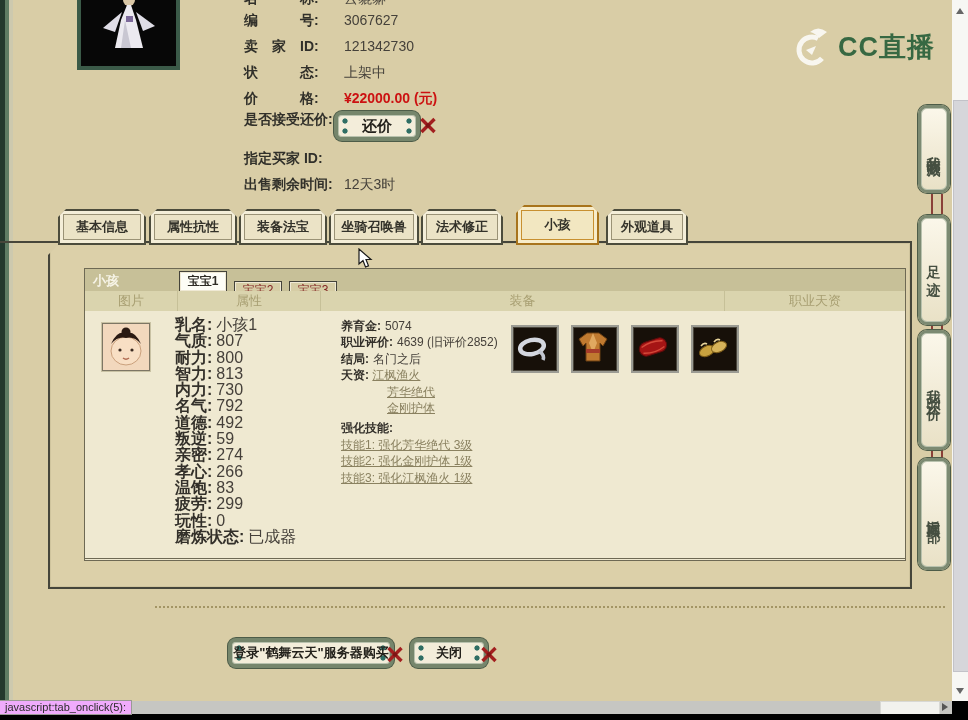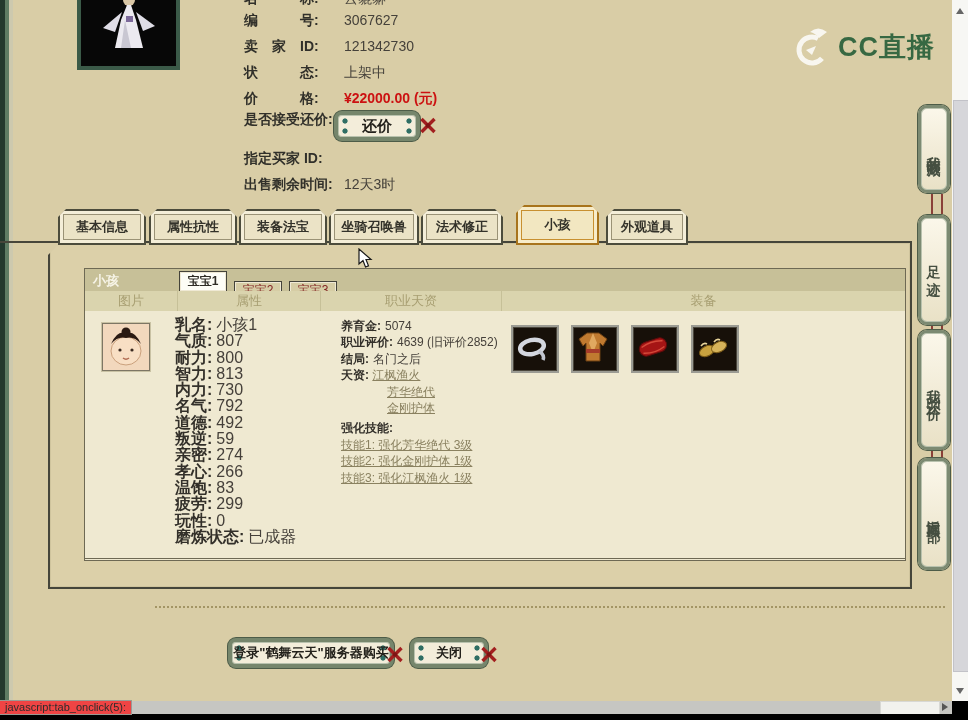--- a/index.html
+++ b/index.html
@@ -117,21 +117,21 @@
 
   
   .vscroll{position:absolute;left:952px;top:0;width:16px;height:701px;background:#f7f7f4;}
   .vthumb{position:absolute;left:1px;top:100px;width:14px;height:570px;background:#d6d6da;border:1px solid #c2c2c8;}
   .sarrow{position:absolute;left:4px;width:0;height:0;border:4px solid transparent;}
   .sa-up{top:4px;border-bottom:6px solid #666;}
   .sa-down{top:688px;border-top:6px solid #666;}
   .hscroll{position:absolute;left:0;top:701px;width:952px;height:13px;background:#c6c6c2;}
   .hthumb{position:absolute;left:880px;top:0;width:58px;height:13px;background:#f2f2ee;border:1px solid #d8d8d4;}
   .ha-right{position:absolute;left:942px;top:2px;width:0;height:0;border:4px solid transparent;border-left:6px solid #555;}
-  .statusbar{position:absolute;left:0;top:700px;height:13px;background:#ef4444;border:1px solid #9a9a94;border-left:none;
+  .statusbar{position:absolute;left:0;top:700px;height:13px;background:#f0abfc;border:1px solid #9a9a94;border-left:none;
     font-size:11px;color:#2c2c2c;padding:0 5px;line-height:13px;z-index:5;white-space:nowrap;}
   .black-strip{position:absolute;left:0;top:714px;width:968px;height:6px;background:#000;}
 </style>
 </head>
 <body>
 
 <div id="stage">
   <div id="page">
     <div class="left-frame"></div>
 
@@ -221,22 +221,22 @@
 
         <li class="btab idx-0 active">宝宝1</li>
             <li class="btab idx-1">宝宝2</li>
             <li class="btab idx-2">宝宝3</li>
           </ul>
       </div>
       <ul class="pt-cols">
 
       <li class="pcol idx-0">图片</li>
           <li class="pcol idx-1">属性</li>
+          <li class="pcol idx-3">装备</li>
           <li class="pcol idx-2">职业天资</li>
-          <li class="pcol idx-3">装备</li>
         </ul>
       <div class="pt-body">
         <div class="pet-photo">
           <svg width="46" height="46" viewBox="0 0 46 46">
             <rect width="46" height="46" fill="#f2d8bd"></rect>
             <ellipse cx="23" cy="27" rx="15" ry="14" fill="#f8dfc4" stroke="#caa07c" stroke-width="1"></ellipse>
             <path d="M8 20 Q14 6 23 9 Q32 6 38 20 Q31 12 23 14 Q15 12 8 20 Z" fill="#2a1a12"></path>
             <circle cx="23" cy="8" r="4.5" fill="#2a1a12"></circle>
             <circle cx="17" cy="26" r="1.6" fill="#3a2a20"></circle>
             <circle cx="29" cy="26" r="1.6" fill="#3a2a20"></circle>

